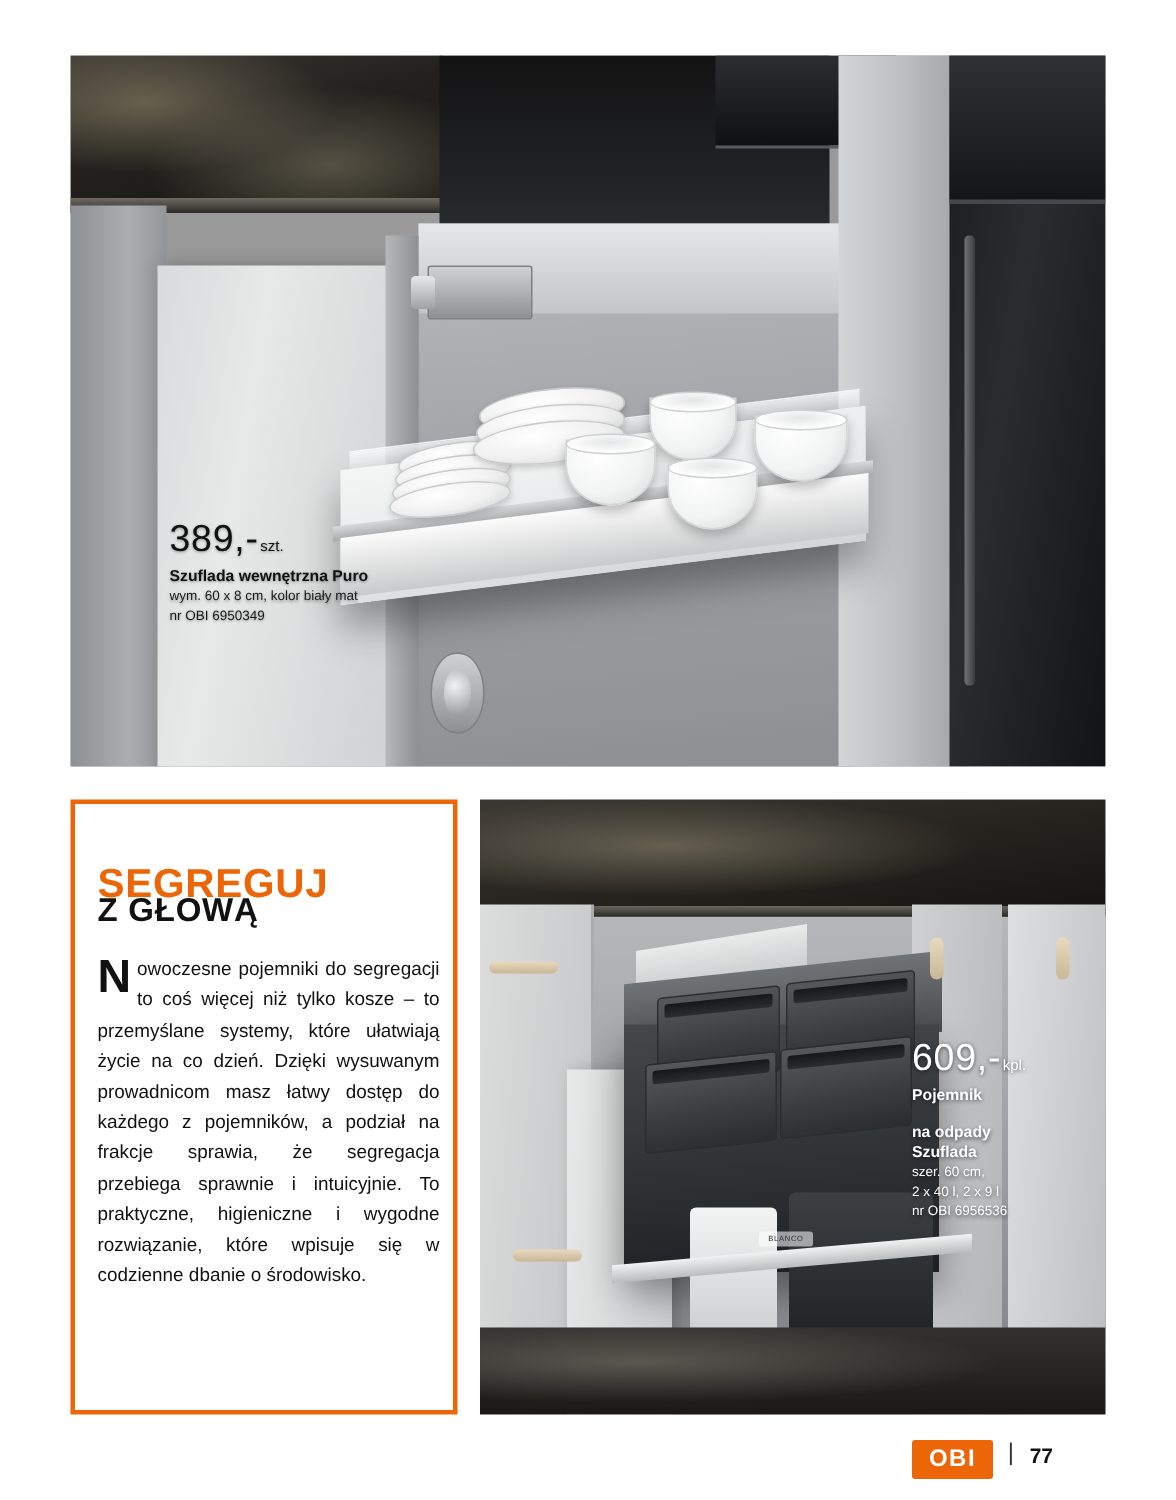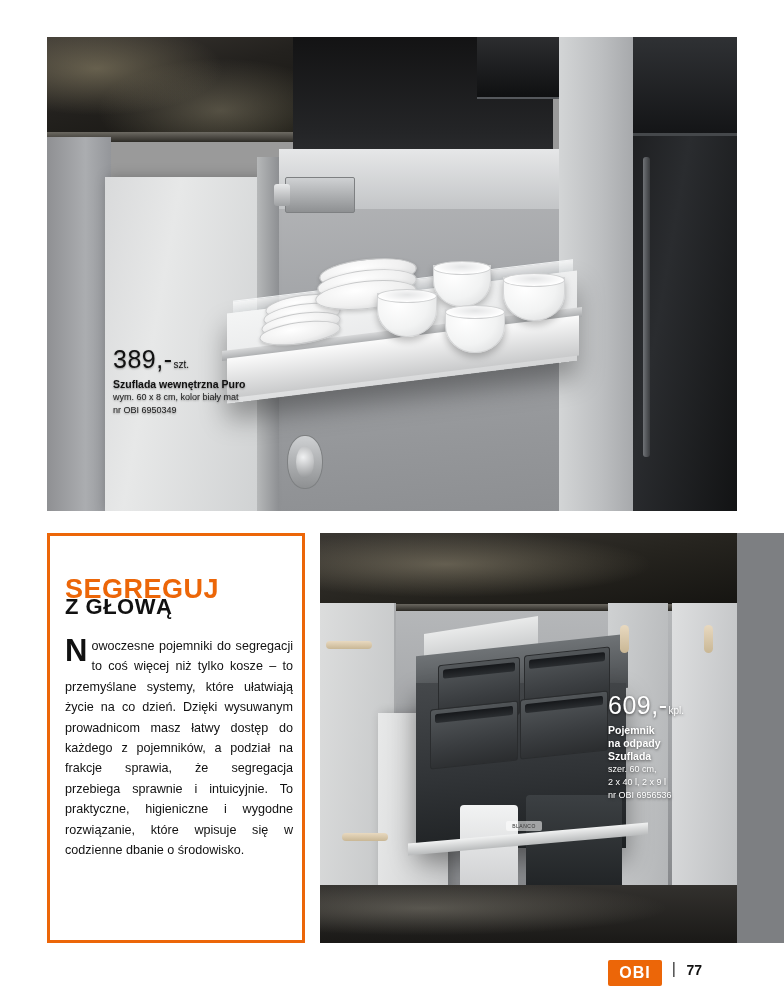--- a/index.html
+++ b/index.html
@@ -255,21 +255,20 @@
 
   
   .photo-bottom {
     position: absolute;
     left: 320px;
     top: 533px;
     width: 417px;
     height: 410px;
     overflow: hidden;
     background: #7d7f82;
-    padding-left: 48px;
   }
   .pb-counter {
     position: absolute; left: 0; top: 0; width: 417px; height: 78px;
     background:
       radial-gradient(ellipse at 30% 40%, rgba(170,160,135,0.45) 0%, rgba(0,0,0,0) 50%),
       linear-gradient(170deg,#3a3732 0%, #26241f 50%, #141310 100%);
   }
   .pb-counter:after {
     content:""; position:absolute; left:0; bottom:0; width:100%; height:7px;
     background: linear-gradient(180deg,#6a6760,#2b2924);
@@ -484,21 +483,21 @@
   <div class="pb-rail"></div>
   <div class="pb-floor"></div>
   <div class="pb-handle h-a"></div>
   <div class="pb-handle h-b"></div>
   <div class="pb-handle h-c"></div>
   <div class="pb-handle h-d"></div>
 
   <div class="price-bottom">
     <span class="price-main">609,-</span><span class="price-unit">kpl.</span>
     <div class="price-title">Pojemnik</div>
-    <div class="price-title" style="margin-top:0">na odpady</div>
+    <div class="price-title" style="margin-top:12px">na odpady</div>
     <div class="price-title" style="margin-top:0">Szuflada</div>
     <div class="price-desc">szer. 60 cm,</div>
     <div class="price-desc">2 x 40 l, 2 x 9 l</div>
     <div class="price-desc">nr OBI 6956536</div>
   </div>
 </div>
 
 <div class="footer">
   <div class="obi-logo">OBI</div>
   <div class="page-sep">|</div>

